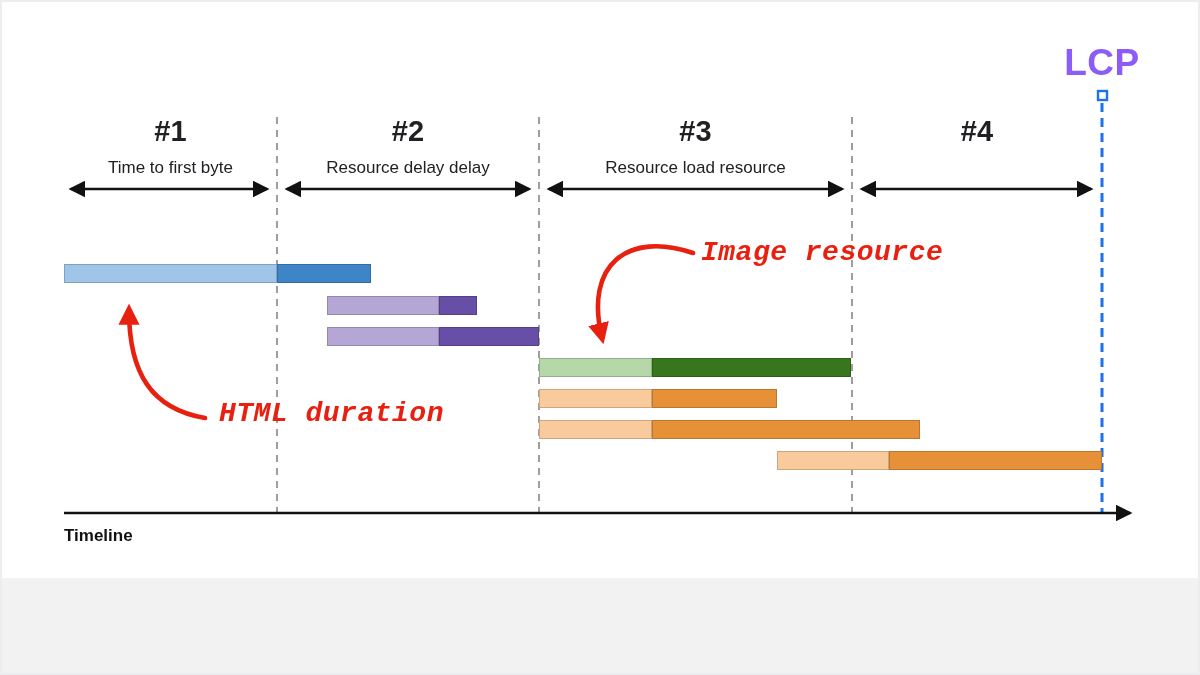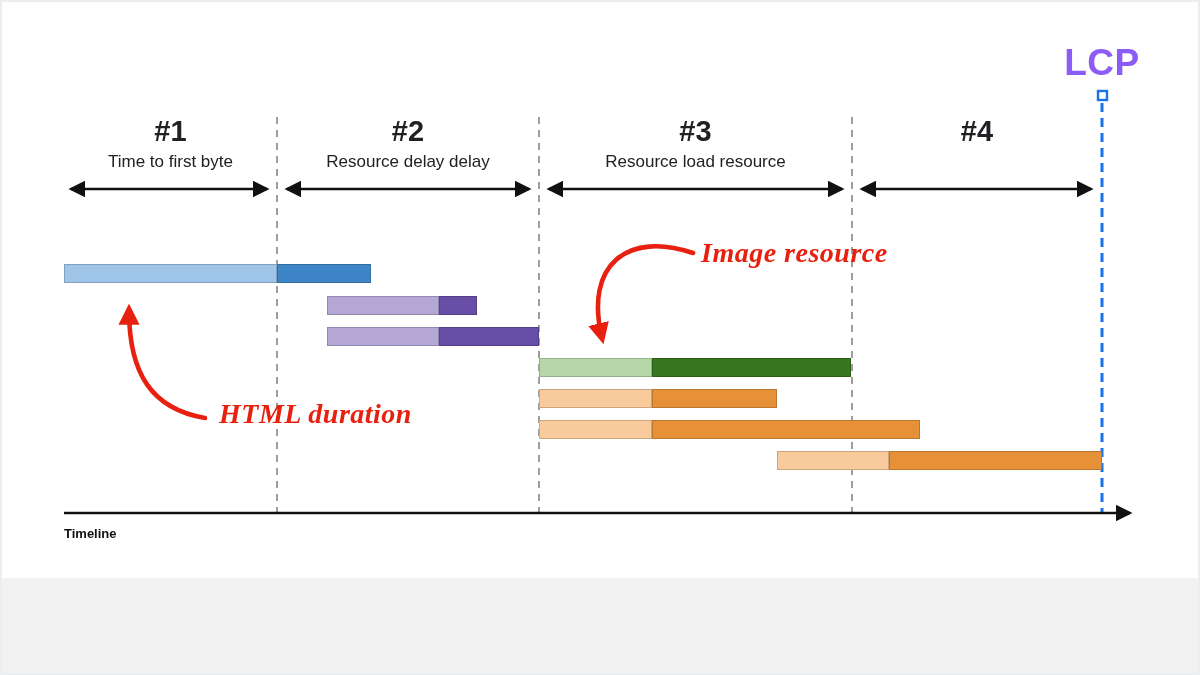--- a/index.html
+++ b/index.html
@@ -10,43 +10,43 @@
   }
   .stage{position:absolute;inset:0;}
   
   .lcp-title{
     position:absolute;left:1060px;top:40px;width:80px;text-align:center;
     font-size:37px;font-weight:700;color:#8b5cf6;letter-spacing:.5px;
   }
   
   .phase{position:absolute;top:110px;text-align:center;color:#202124;}
   .phase .num{font-size:29px;font-weight:700;line-height:38px;}
-  .phase .lbl{font-size:17px;font-weight:400;line-height:24px;margin-top:0;}
+  .phase .lbl{font-size:17px;font-weight:400;line-height:24px;margin-top:6px;}
   .phase1{left:62px;width:213px;}
   .phase2{left:275px;width:262px;}
   .phase3{left:537px;width:313px;}
   .phase4{left:850px;width:250px;}
   
   svg.overlay{position:absolute;left:0;top:0;pointer-events:none;}
   
   .bar-row{position:absolute;left:0;width:1200px;height:19px;}
   .bar-seg{
     position:absolute;top:0;height:19px;
     box-shadow:inset 0 0 0 1px rgba(0,0,0,0.18);
   }
   
   .annotation{
     position:absolute;color:#e8200f;
-    font-family:Liberation Serif, serif;font-style:italic;font-weight:600;
+    font-family:Liberation Mono, monospace;font-style:italic;font-weight:600;
     font-size:28px;letter-spacing:.5px;white-space:nowrap;
   }
   .anno-html{left:217px;top:396px;}
   .anno-image{left:699px;top:235px;}
   
-  .timeline-label{position:absolute;left:62px;top:524px;font-size:13px;font-weight:700;color:#111;}
+  .timeline-label{position:absolute;left:62px;top:524px;font-size:17px;font-weight:700;color:#111;}
   
   .legend-strip{position:absolute;left:0;top:576px;width:1200px;height:99px;background:#f2f2f2;}
 </style>
 </head>
 <body>
 
 <div class="stage">
 
   <svg class="overlay" width="1200" height="675" viewBox="0 0 1200 675">
     <defs>

